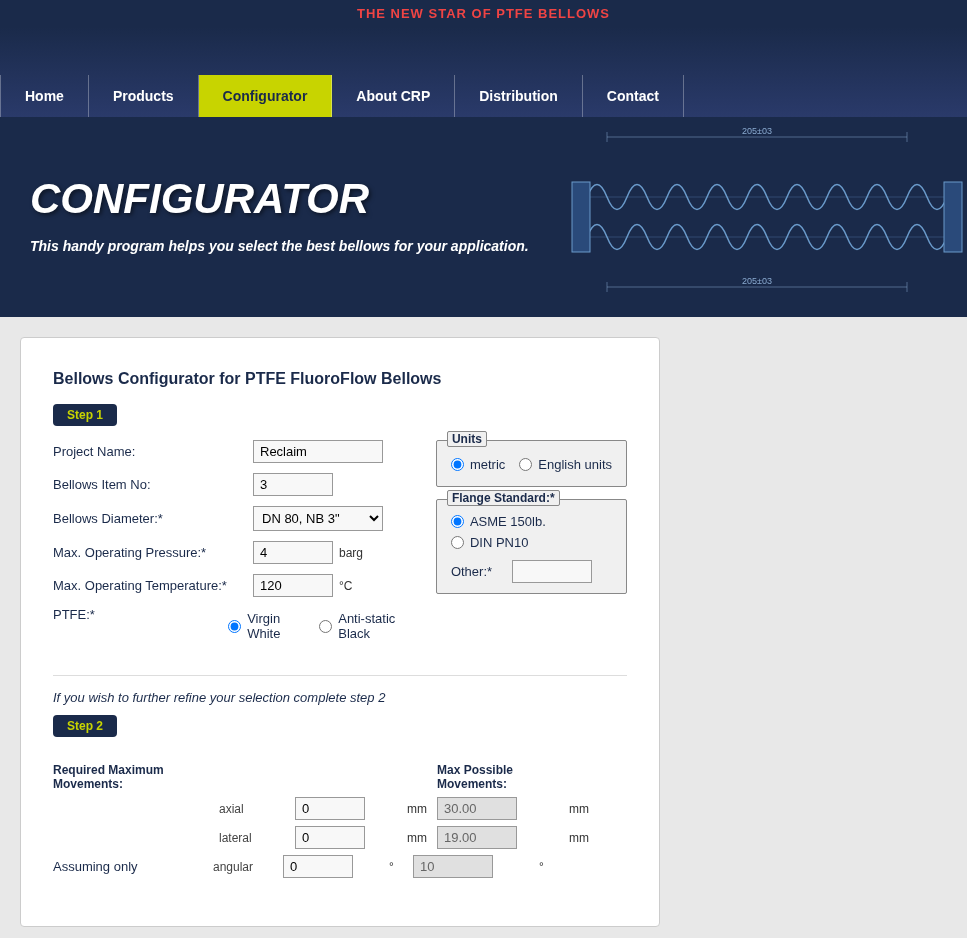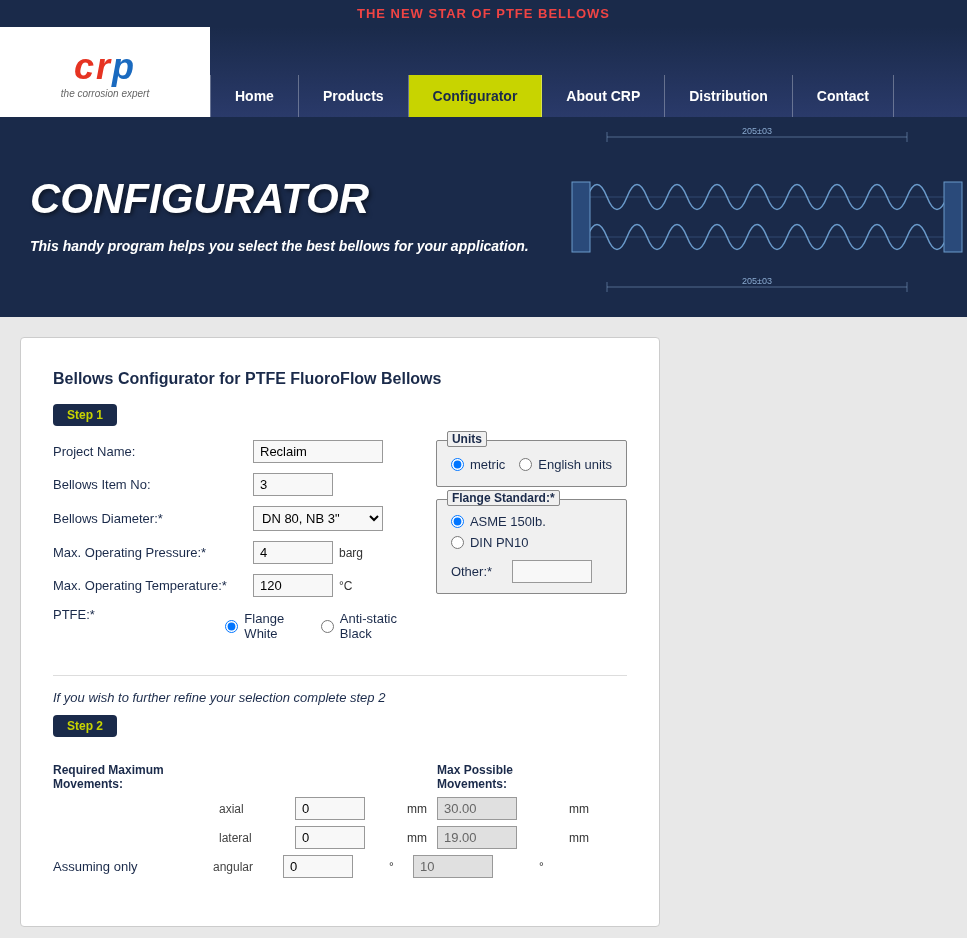--- a/index.html
+++ b/index.html
@@ -307,26 +307,20 @@
     }
   </style>
 </head>
 <body>
 
 <div class="top-banner">
   <span>THE NEW STAR OF PTFE BELLOWS</span>
 </div>
 
 <div class="header">
-  <div class="logo-area">
-    <div class="logo-crp">
-      <span style="color:#e63322">c</span><span style="color:#e63322">r</span><span style="color:#1a6abf">p</span>
-    </div>
-    <div class="logo-tagline">the corrosion expert</div>
-  </div>
   <nav class="nav">
     <div class="nav-item">
       <span>Home</span>
     </div>
     <div class="nav-item">
       <span>Products</span>
     </div>
     <div class="nav-item active">
       <span>Configurator</span>
     </div>
@@ -418,21 +412,21 @@
           <div class="form-label">Max. Operating Temperature:*</div>
           <input class="form-input form-input-sm" type="text" value="120" style="">
           <span class="form-unit">°C</span>
         </div>
 
         <div class="form-group ptfe-row">
           <div class="form-label">PTFE:*</div>
           <div style="display:flex;align-items:center;gap:14px;">
             <label class="radio-group">
               <input type="radio" name="ptfe" checked="" style="">
-              <span class="radio-label">Flange White</span>
+              <span class="radio-label">Virgin White</span>
             </label>
             <label class="radio-group">
               <input type="radio" name="ptfe" style="">
               <span class="radio-label">Anti-static Black</span>
             </label>
           </div>
         </div>
 
       </div>
 

